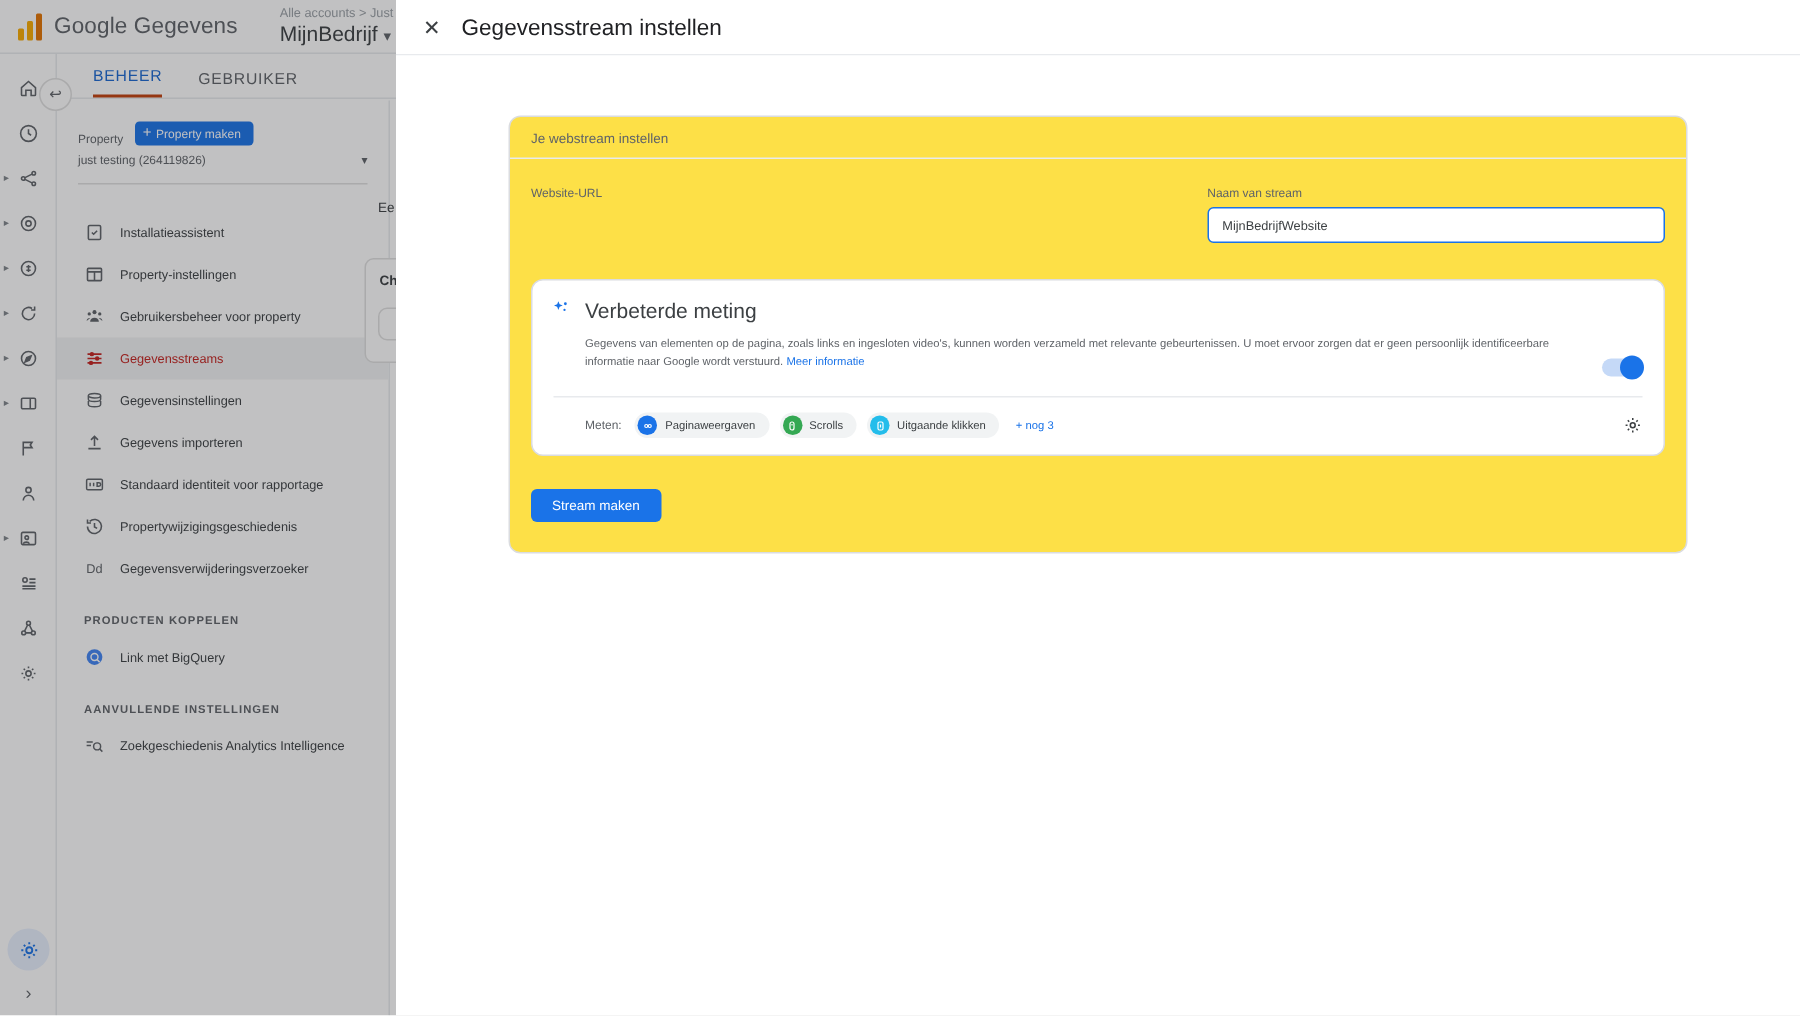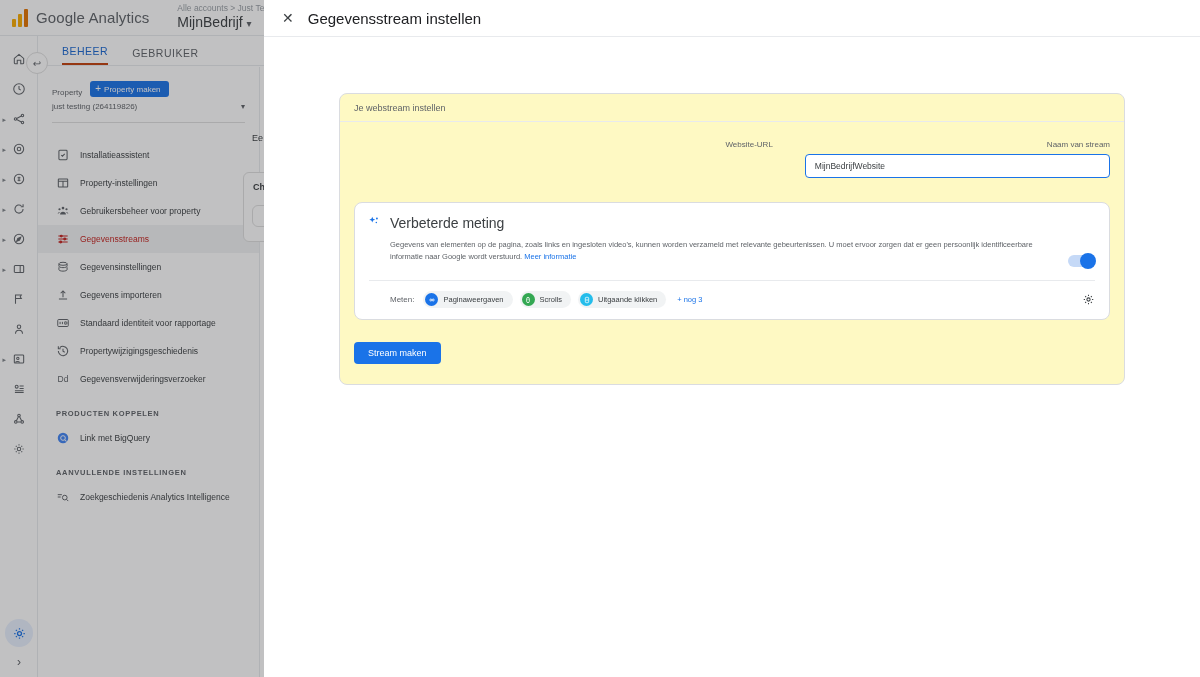--- a/index.html
+++ b/index.html
@@ -137,30 +137,30 @@
   .panel-head {
     height: 37px; display: flex; align-items: center; gap: 14px;
     padding-left: 18px; border-bottom: 1px solid #e8eaed; background: #fff;
   }
   .panel-close { font-size: 14px; color: #3c4043; line-height: 1; }
   .panel-title { font-size: 15px; color: #202124; }
 
   .panel-body { background: #fff; padding: 40px 0 0 0; height: 640px; }
 
   .card {
-    margin: 16px auto; width: 786px; background: #fef9c3;
+    margin: 0 auto; width: 786px; background: #fde047;
     border: 1px solid #dadce0; border-radius: 8px;
   }
   .card-head {
     height: 28px; display: flex; align-items: center; padding: 0 14px;
     font-size: 9px; color: #5f6368; border-bottom: 1px solid #e8eaed;
   }
   .card-body { padding: 18px 14px 20px; }
 
-  .fields { display: flex; gap: 32px; text-align: right; }
+  .fields { display: flex; gap: 32px; }
   .field-url { width: 420px; }
   .field-name { width: 306px; }
   .flabel { font-size: 8px; color: #5f6368; margin-bottom: 5px; display: block; }
 
   .urlrow {
     display: flex; border: 1px solid #dadce0; border-radius: 4px;
     height: 24px; overflow: hidden; background: #fff;
   }
   .scheme {
     width: 92px; display: flex; align-items: center; justify-content: space-between;
@@ -229,21 +229,21 @@
 
   <div id="ga-app">
 
     <div class="topbar">
       <div class="ga-logo-wrap">
         <span class="ga-bars">
             <i></i>
             <i></i>
             <i></i>
           </span>
-        <span class="ga-brand">Google Analytics</span>
+        <span class="ga-brand">Google Gegevens</span>
       </div>
       <div class="acct-block">
         <span class="acct-crumb">Alle accounts &gt; Just Testing</span>
         <span class="acct-name"><span>MijnBedrijf</span> <span class="caret">▾</span></span>
       </div>
     </div>
 
     <div class="rail">
       <div class="rail-item">
         <svg viewBox="0 0 24 24" fill="none" stroke="currentColor" stroke-width="1.8">

